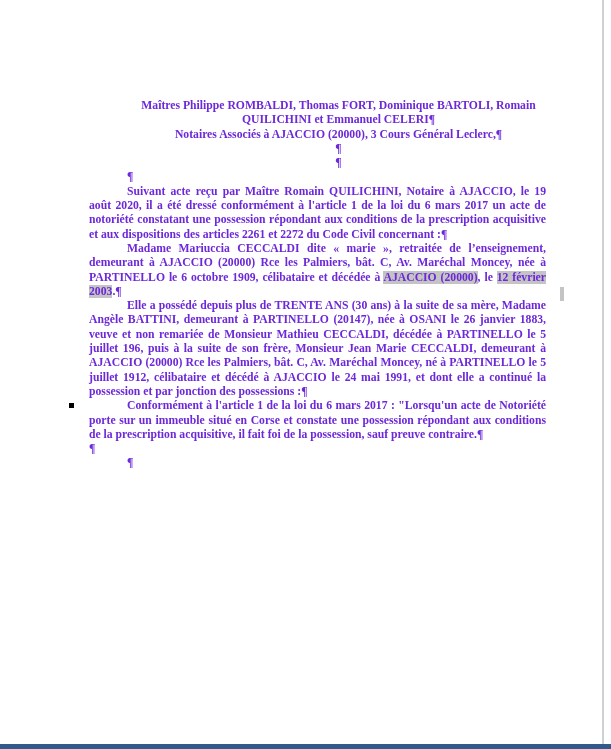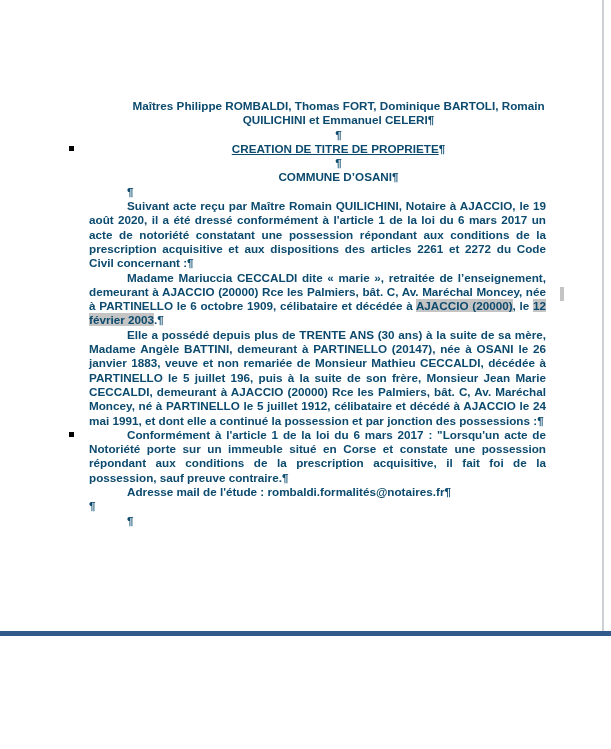--- a/index.html
+++ b/index.html
@@ -1,24 +1,24 @@
 <!DOCTYPE html>
 <html><head>
 <meta charset="utf-8">
 <style>
   * { margin:0; padding:0; box-sizing:border-box; }
   html,body { background:#ffffff; }
   .page {
     position:relative;
-    width:611px; height:636px;
+    width:611px; height:749px;
     background:#ffffff;
     overflow:hidden;
-    font-family:Liberation Sans, sans-serif;
+    font-family:Liberation Serif, serif;
     font-weight:bold;
-    color:#0c4a6e;
+    color:#6d28d9;
   }
   .content {
     position:absolute;
     left:89px; top:99px;
     width:457px;
   }
   .para {
     position:relative;
     font-size:11.7px;
     line-height:14.3px;
@@ -51,29 +51,27 @@
     left:560px; top:287px;
     width:4px; height:14px;
   }
 </style>
 </head>
 <body>
 
 <div class="page" style="background: rgb(255, 255, 255);">
   <div class="content">
       <p class="para align-center"><span>Maîtres Philippe ROMBALDI, Thomas FORT, Dominique BARTOLI, Romain QUILICHINI et Emmanuel CELERI¶</span></p>
+      <p class="para align-center"><span>Notaires Associés à AJACCIO (20000), 3 Cours Général Leclerc,¶</span></p>
       <p class="para align-center"><span>¶</span></p>
-      <p class="para align-center"><span class="msq"></span><span class="ul">CREATION DE TITRE DE PROPRIETE</span><span>¶</span></p>
       <p class="para align-center"><span>¶</span></p>
-      <p class="para align-center"><span>COMMUNE D’OSANI¶</span></p>
       <p class="para align-left indent"><span>¶</span></p>
       <p class="para align-justify indent"><span>Suivant acte reçu par Maître Romain QUILICHINI, Notaire à AJACCIO, le 19 août 2020, il a été dressé conformément à l'article 1 de la loi du 6 mars 2017 un acte de notoriété constatant une possession répondant aux conditions de la prescription acquisitive et aux dispositions des articles 2261 et 2272 du Code Civil concernant :¶</span></p>
       <p class="para align-justify indent"><span>Madame Mariuccia CECCALDI dite « marie », retraitée de l’enseignement, demeurant à AJACCIO (20000) Rce les Palmiers, bât. C, Av. Maréchal Moncey, née à PARTINELLO le 6 octobre 1909, célibataire et décédée à </span><span class="hl" style="background: rgb(196, 196, 196);">AJACCIO (20000)</span><span>, le </span><span class="hl" style="background: rgb(196, 196, 196);">12 février 2003</span><span>.¶</span></p>
       <p class="para align-justify indent"><span>Elle a possédé depuis plus de TRENTE ANS (30 ans) à la suite de sa mère, Madame Angèle BATTINI, demeurant à PARTINELLO (20147), née à OSANI le 26 janvier 1883, veuve et non remariée de Monsieur Mathieu CECCALDI, décédée à PARTINELLO le 5 juillet 196, puis à la suite de son frère, Monsieur Jean Marie CECCALDI, demeurant à AJACCIO (20000) Rce les Palmiers, bât. C, Av. Maréchal Moncey, né à PARTINELLO le 5 juillet 1912, célibataire et décédé à AJACCIO le 24 mai 1991, et dont elle a continué la possession et par jonction des possessions :¶</span></p>
       <p class="para align-justify indent"><span class="msq"></span><span>Conformément à l'article 1 de la loi du 6 mars 2017 : "Lorsqu'un acte de Notoriété porte sur un immeuble situé en Corse et constate une possession répondant aux conditions de la prescription acquisitive, il fait foi de la possession, sauf preuve contraire.¶</span></p>
-      <p class="para align-left indent"><span>Adresse mail de l'étude : rombaldi.formalités@notaires.fr¶</span></p>
       <p class="para align-left"><span>¶</span></p>
       <p class="para align-left indent"><span>¶</span></p>
     </div>
   <div class="stray-highlight" style="background: rgb(196, 196, 196);"></div>
   <div class="right-edge-line" style="background: rgb(205, 208, 212);"></div>
   <div class="bottom-bar" style="background: rgb(49, 89, 139);"></div>
 </div>
 
 </body></html>

